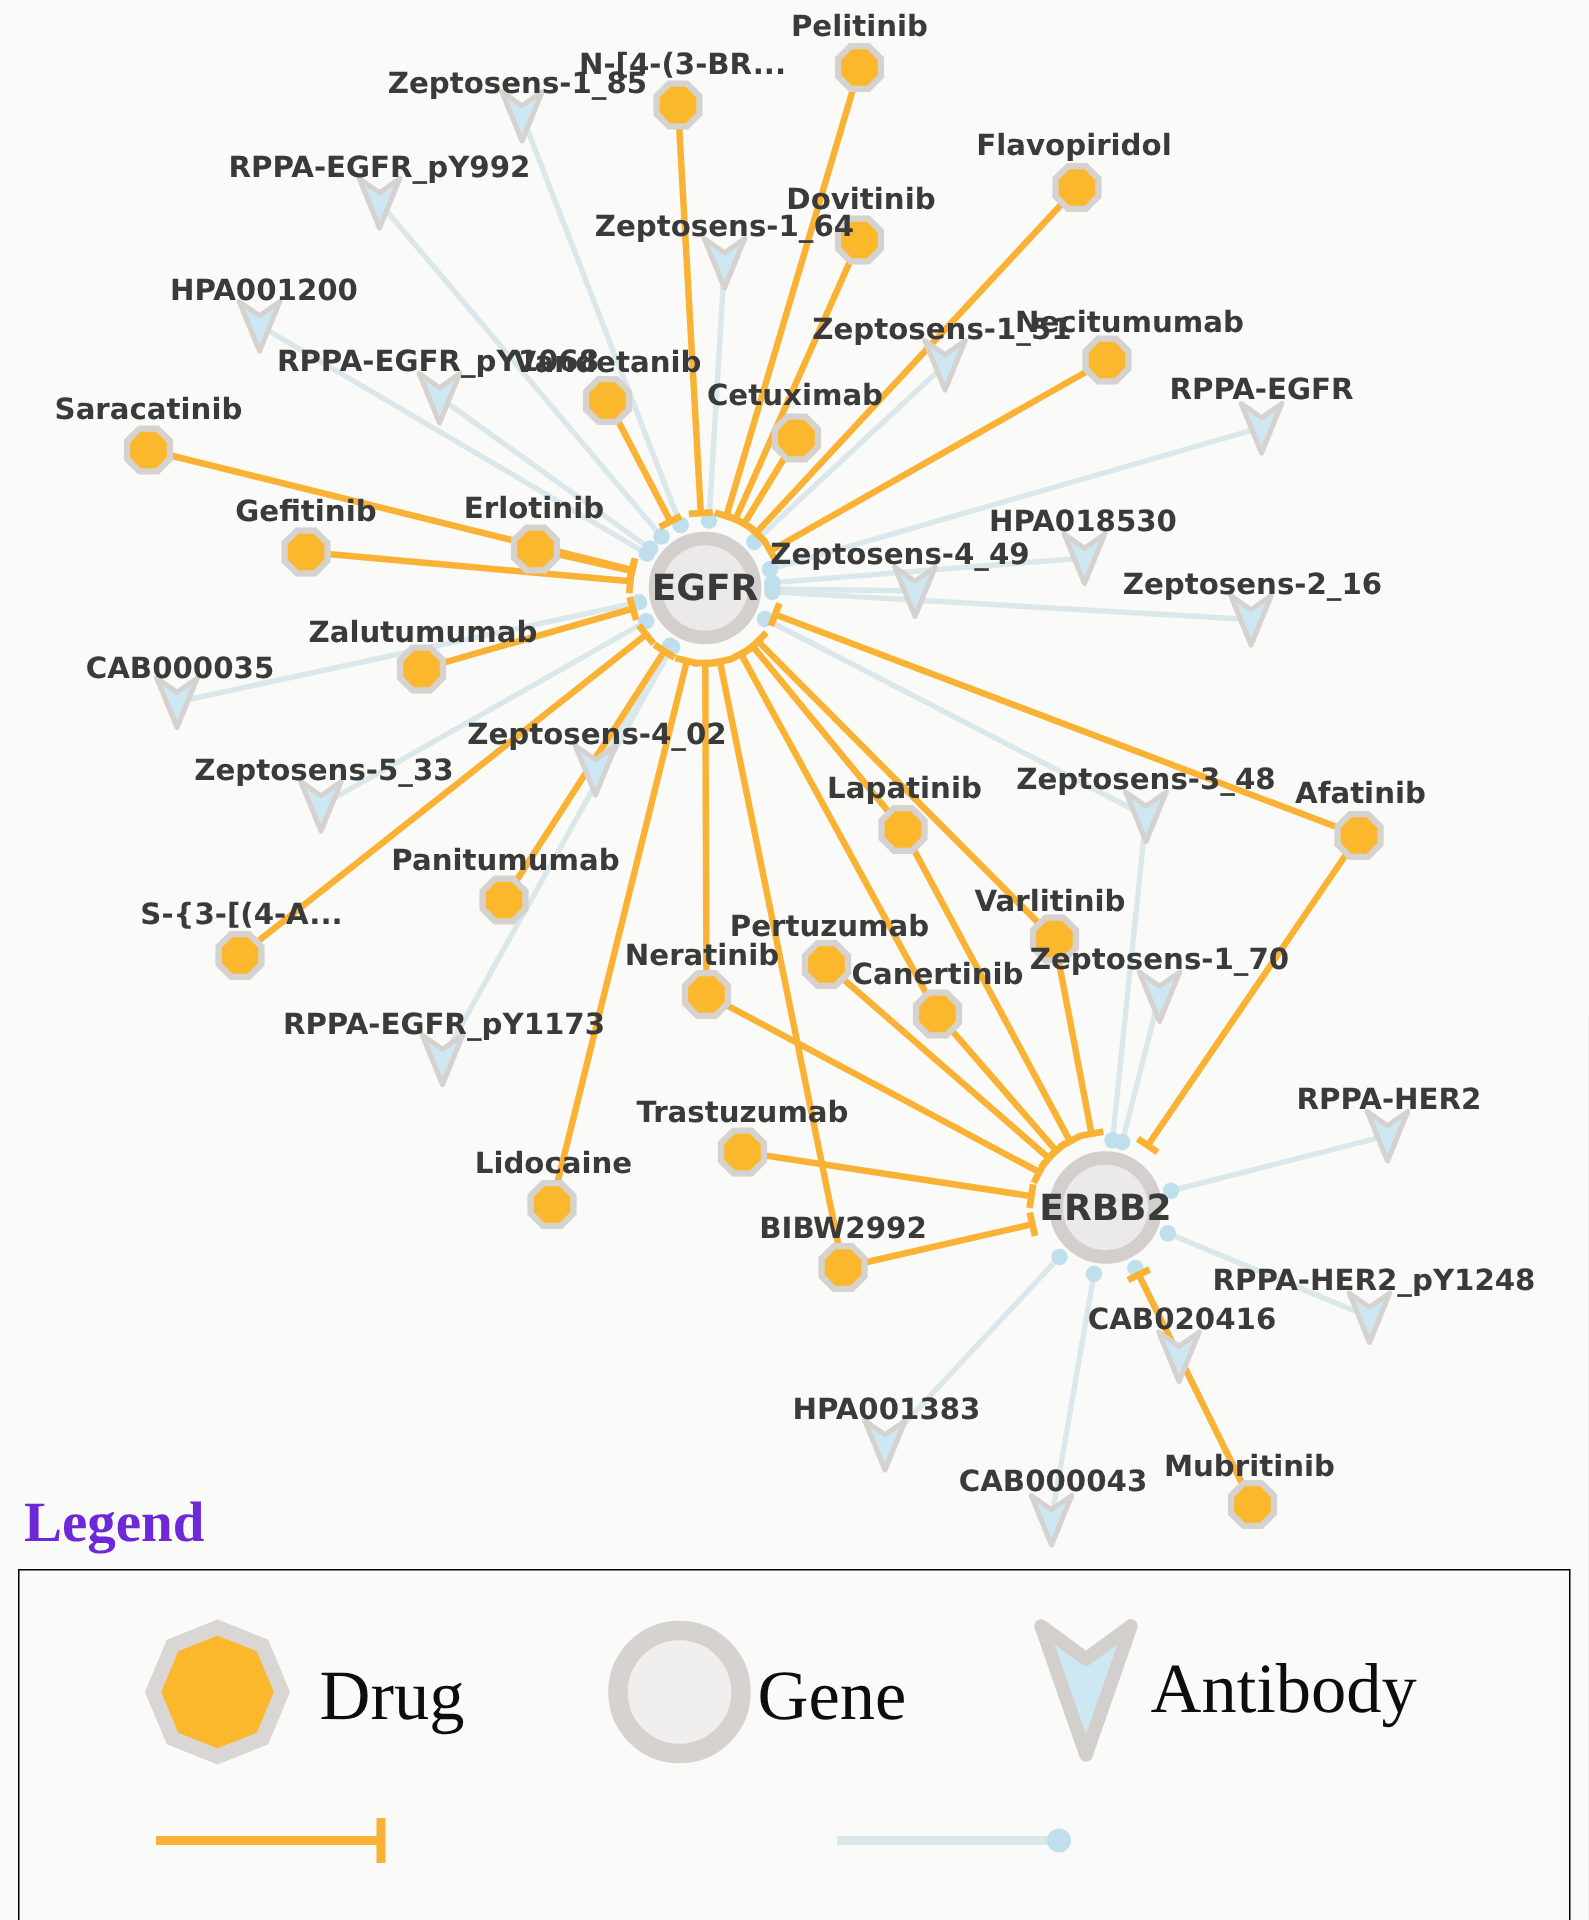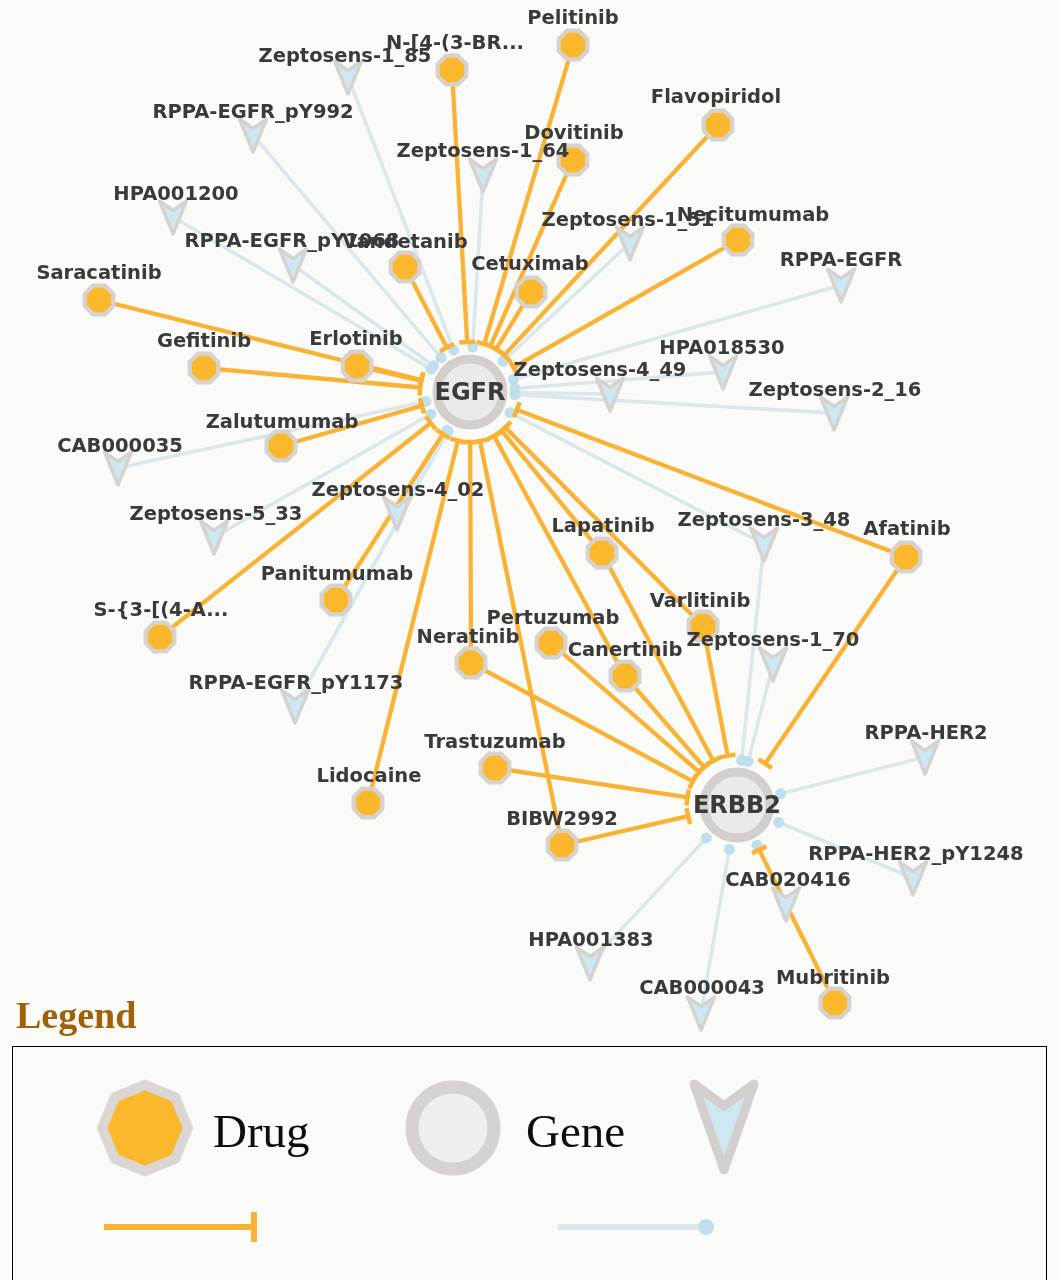--- a/index.html
+++ b/index.html
@@ -4,21 +4,21 @@
 <style>
   html,body{margin:0;padding:0;background:#e8e8e8;}
   .stage{
     position:relative;width:1059px;height:1280px;background:#fafaf8;
     overflow:hidden;font-family:"DejaVu Sans","Liberation Sans",sans-serif;
   }
   #net{position:absolute;left:0;top:0;}
   .legend-title{
     position:absolute;left:16px;top:993px;
     font-family:"Liberation Serif","DejaVu Serif",serif;
-    font-weight:bold;font-size:38px;color:#a16207;
+    font-weight:bold;font-size:38px;color:#6d28d9;
   }
   .legend-box{
     position:absolute;left:12px;top:1046px;width:1035px;height:244px;
     border:1px solid #000000;background:#fafaf8;box-sizing:border-box;
   }
   .legend-box .li{position:absolute;}
   .legend-label{
     font-family:"Liberation Serif","DejaVu Serif",serif;
     font-size:47px;color:#0d0d0d;white-space:nowrap;
   }
@@ -245,25 +245,26 @@
   <div class="legend-box">
 
     <svg class="li" style="left:80px;top:29px" width="104" height="104">
       <polygon points="52,9 82,21 95,52 82,83 52,95 22,83 9,52 22,21" fill="#fbb82c" stroke="#d9d6d3" stroke-width="10"></polygon>
     </svg>
     <span class="li legend-label" style="left:200px;top:57px">Drug</span>
 
     <svg class="li" style="left:388px;top:29px" width="104" height="104">
       <circle cx="52" cy="52" r="41" fill="#f1efed" stroke="#d5d2cf" stroke-width="13"></circle>
     </svg>
-    <span class="li legend-label" style="left:513px;top:57px">Gene</span>
+    <span class="li legend-label" style="left:492px;top:57px">Gene</span>
 
     <svg class="li" style="left:669px;top:23px" width="84" height="112">
       <path d="M 12 14 L 42 36 L 72 14 L 42 100 Z" fill="#cde8f2" stroke="#d2cfcc" stroke-width="9" stroke-linejoin="round"></path>
     </svg>
+    <span class="li legend-label" style="left:754px;top:52px">Antibody</span>
 
     <svg class="li" style="left:89px;top:158px" width="170" height="44">
       <line x1="2" y1="22" x2="152" y2="22" stroke="#f9b233" stroke-width="6"></line>
       <line x1="152" y1="7" x2="152" y2="37" stroke="#f9b233" stroke-width="6"></line>
     </svg>
 
     <svg class="li" style="left:543px;top:158px" width="170" height="44">
       <line x1="2" y1="22" x2="148" y2="22" stroke="#dae8ec" stroke-width="6"></line>
       <circle cx="150" cy="22" r="8" fill="#bfdfec"></circle>
     </svg>

